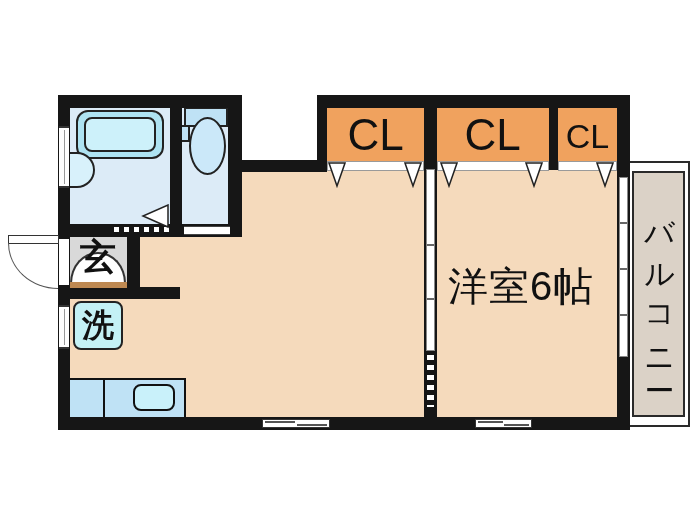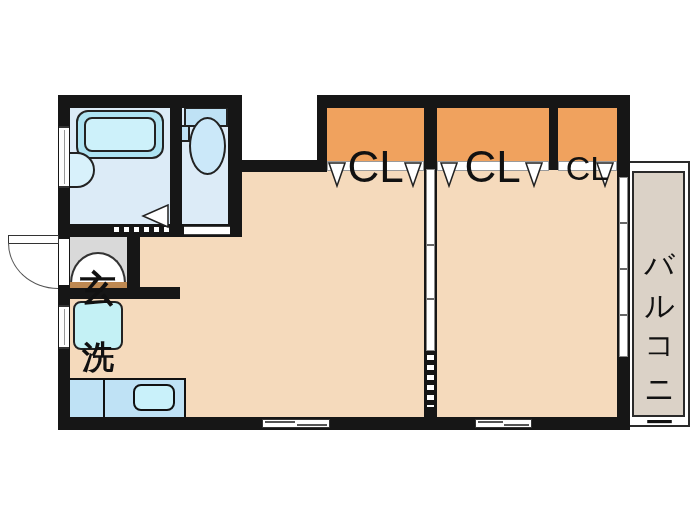--- a/index.html
+++ b/index.html
@@ -1,20 +1,20 @@
 <!DOCTYPE html>
 <html><head>
 <meta charset="utf-8">
 <style>
   html,body{margin:0;padding:0;background:#fff;}
   #canvas{position:relative;width:700px;height:525px;background:#ffffff;overflow:hidden;
           font-family:"Liberation Sans","DejaVu Sans",sans-serif;color:#111;}
   .abs{position:absolute;box-sizing:border-box;}
   .wall{background:#161616;}
-  .lbl{display:flex;align-items:center;justify-content:center;font-weight:500;margin-top:32px;}
+  .lbl{display:flex;align-items:center;justify-content:center;font-weight:500;}
   .winV{background:#fff;border-top:2px solid #333;border-bottom:2px solid #333;}
   .winV .mid{position:absolute;left:50%;top:2px;bottom:2px;width:1px;background:#999;}
   .winH{background:#fff;border:1px solid #333;}
   .pane{position:absolute;height:2px;background:#555;}
   .doorstrip{background:#fff;border:1px solid #9a9a9a;}
   .tick{position:absolute;left:0;right:0;height:2px;background:#666;}
   .dashH{background:repeating-linear-gradient(90deg,#fff 0 5px,transparent 5px 10px);}
   .dashV{background:repeating-linear-gradient(180deg,#fff 0 5px,transparent 5px 10px);}
 </style>
 </head>
@@ -113,20 +113,21 @@
   <svg class="abs" style="left:596px;top:162px;" width="18" height="26">
       <polygon points="1,1 17,1 9,24" fill="#fff" stroke="#222" stroke-width="1.5"></polygon>
     </svg>
   <svg class="abs" style="left:141px;top:204px;" width="29" height="25">
       <polygon points="27,1 27,23 2,12" fill="#fff" stroke="#222" stroke-width="1.5"></polygon>
     </svg>
 
   <div class="abs" style="left:8px;top:235px;width:51px;height:9px;background:#fff;border:1.5px solid #333;"></div>
   <div class="abs" style="left:8px;top:243px;width:50px;height:46px;border-left:1.5px solid #555;border-bottom:1.5px solid #555;border-bottom-left-radius:100% 100%;"></div>
 
+  <div class="abs lbl" style="left:412px;top:263px;width:218px;height:46px;font-size:40px;letter-spacing:1px;">洋室6帖</div>
   <div class="abs lbl" style="left:325px;top:108px;width:101px;height:54px;font-size:44px;">CL</div>
   <div class="abs lbl" style="left:434px;top:108px;width:117px;height:54px;font-size:44px;">CL</div>
   <div class="abs lbl" style="left:556px;top:112px;width:63px;height:48px;font-size:34px;">CL</div>
   <div class="abs lbl" style="left:66px;top:236px;width:64px;height:42px;font-size:36px;font-weight:700;">玄</div>
   <div class="abs lbl" style="left:73px;top:301px;width:50px;height:49px;font-size:32px;font-weight:700;">洗</div>
   <div class="abs lbl" style="left:633px;top:166px;width:52px;height:252px;font-size:30px;writing-mode:vertical-rl;text-orientation:mixed;letter-spacing:10px;">バルコニー</div>
 
 </div>
 
 </body></html>

